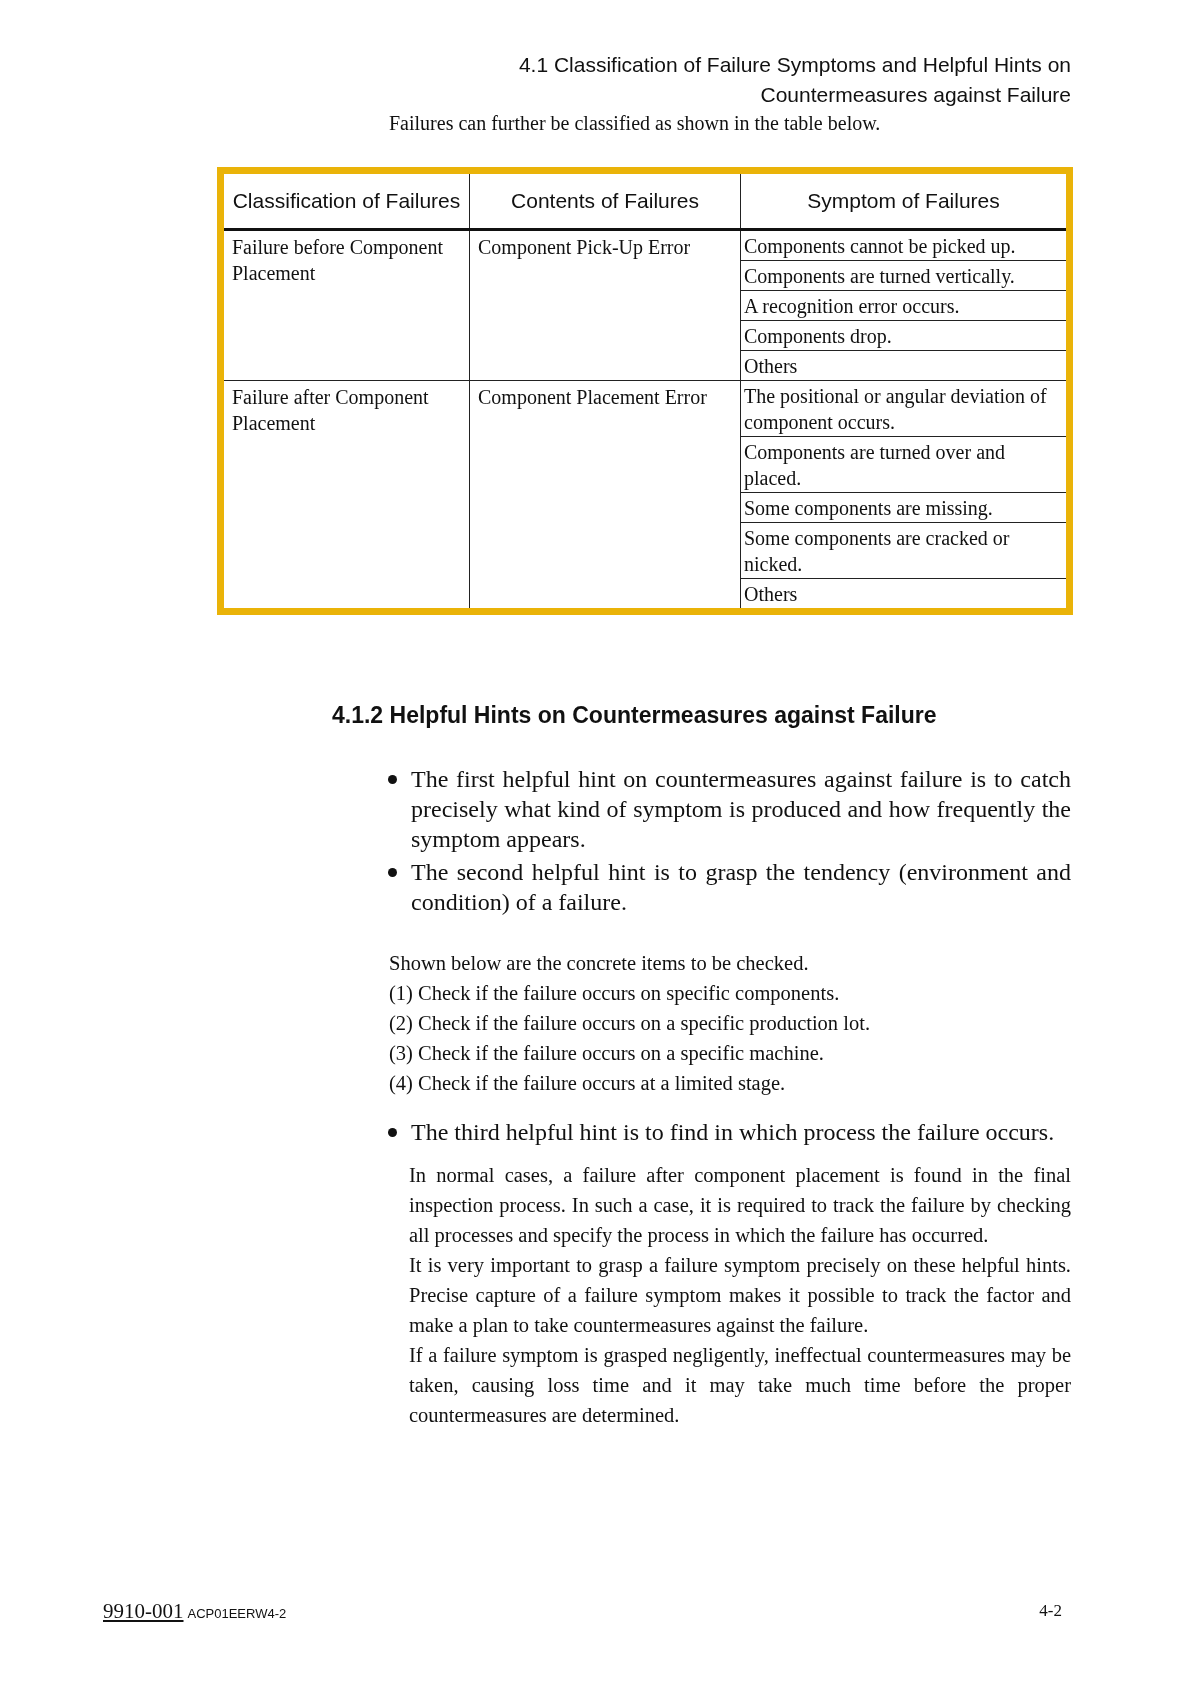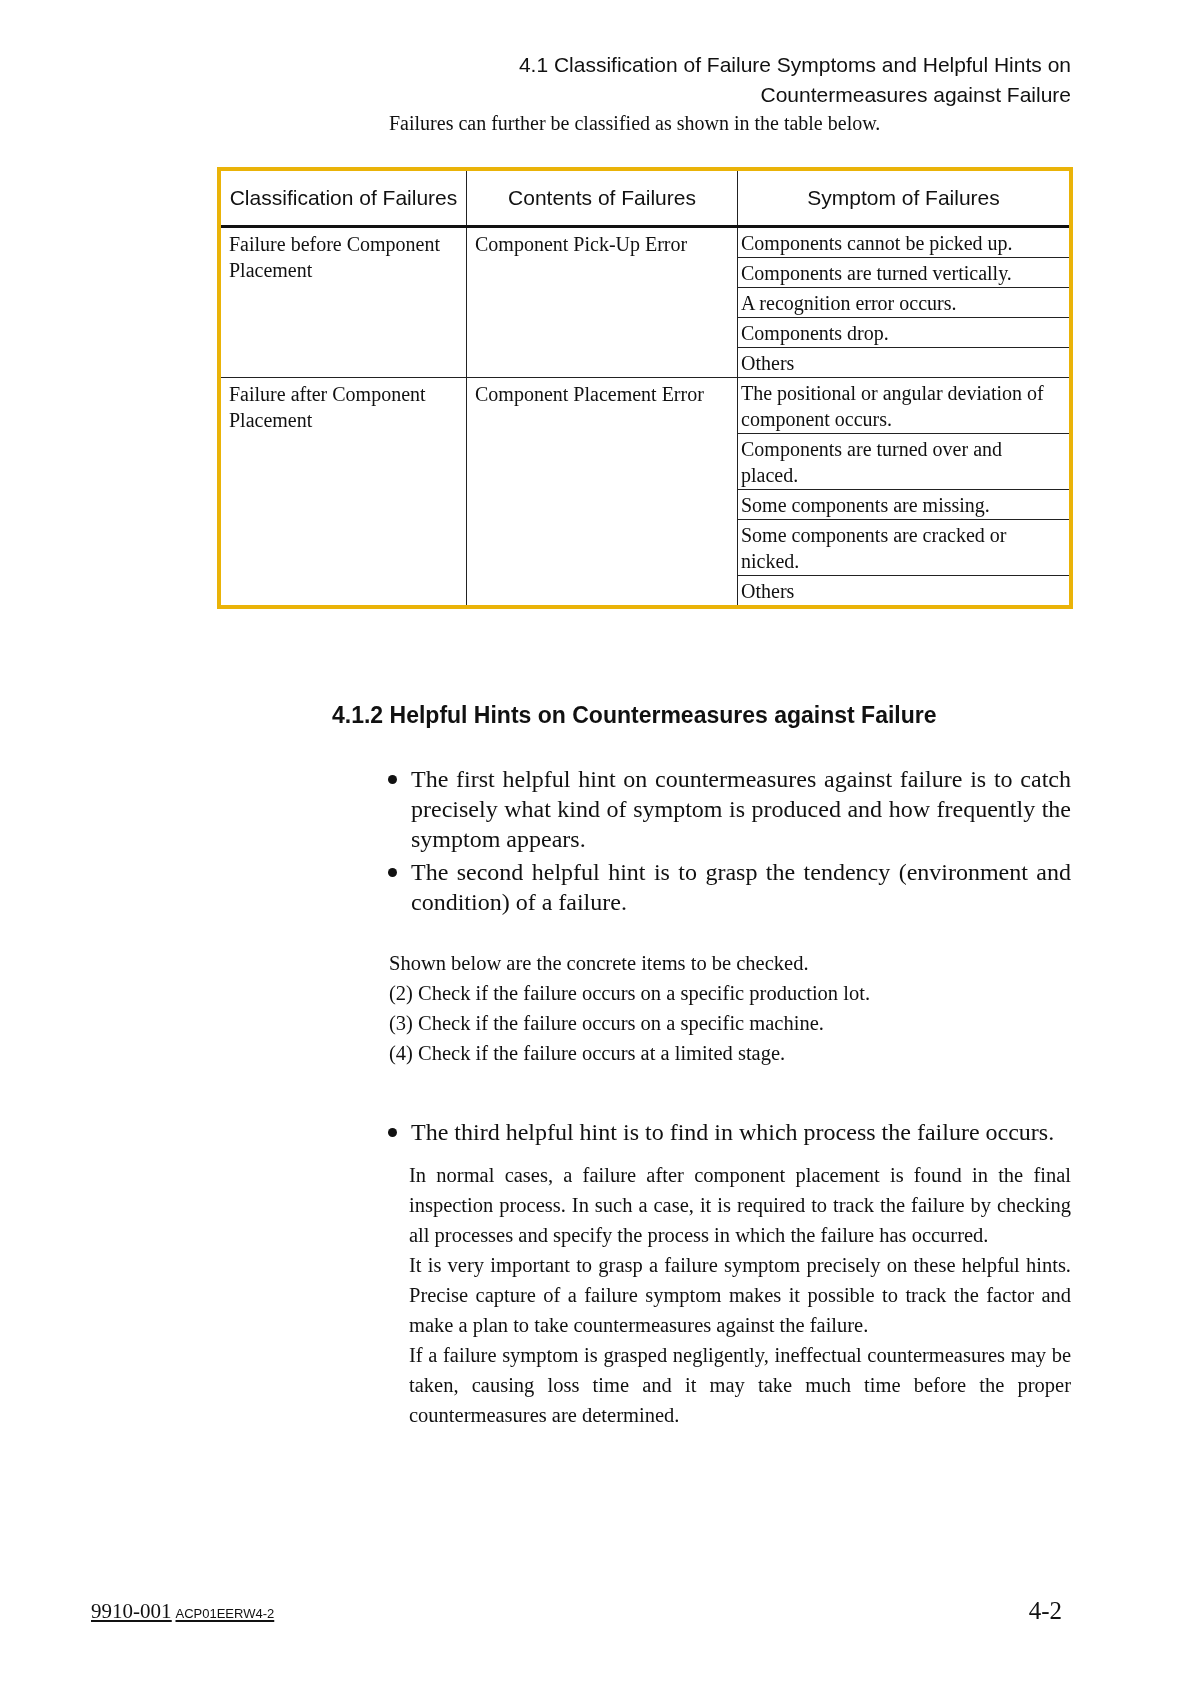--- a/index.html
+++ b/index.html
@@ -8,21 +8,21 @@
   .sans { font-family: "Liberation Sans", "DejaVu Sans", sans-serif; }
 
   .running-header {
     position: absolute; right: 116px; top: 50px; width: 700px;
     text-align: right; font-size: 21px; line-height: 30px;
   }
   .intro { position: absolute; left: 389px; top: 110px; font-size: 20px; line-height: 26px; }
 
   table.fail {
     position: absolute; left: 217px; top: 167px; width: 856px;
-    border-collapse: collapse; border: 4px solid #eab308;
+    border-collapse: collapse; border: 7px solid #eab308;
     font-size: 20px; line-height: 26px;
   }
   table.fail th {
     font-weight: normal; font-size: 21px; line-height: 26px;
     text-align: center; height: 54px; padding: 0 4px;
     border: 1.5px solid #222; border-bottom: 3px solid #111;
   }
   table.fail td {
     border: 1.5px solid #222; vertical-align: top; padding: 3px 20px 2px 8px;
   }
@@ -41,24 +41,24 @@
     position: absolute; left: 2px; top: 11px; width: 9px; height: 9px;
     border-radius: 50%; background: #111;
   }
 
   .checks { position: absolute; left: 389px; top: 948px; font-size: 20.5px; line-height: 30px; }
   .checks div { white-space: nowrap; }
 
   .para { position: absolute; left: 409px; top: 1160px; width: 662px; font-size: 20.5px; line-height: 30px; }
   .para p { margin: 0; text-align: justify; }
 
-  .footer-left { position: absolute; left: 91px; top: 1598px; font-size: 21px; line-height: 26px; white-space: nowrap; text-decoration: underline; }
+  .footer-left { position: absolute; left: 103px; top: 1598px; font-size: 21px; line-height: 26px; white-space: nowrap; }
   .footer-left .doc-no { text-decoration: underline; }
   .footer-left .code { font-size: 13px; margin-left: 4px; }
-  .footer-right { position: absolute; right: 125px; top: 1598px; font-size: 25px; line-height: 26px; }
+  .footer-right { position: absolute; right: 125px; top: 1598px; font-size: 17px; line-height: 26px; }
 </style>
 </head>
 <body>
 
 <div class="running-header sans">
   <div>4.1 Classification of Failure Symptoms and Helpful Hints on</div>
   <div>Countermeasures against Failure</div>
 </div>
 
 <div class="intro serif">Failures can further be classified as shown in the table below.</div>
@@ -118,20 +118,21 @@
     <span>The first helpful hint on countermeasures against failure is to catch precisely what kind of symptom is produced and how frequently the symptom appears.</span>
   </div>
   <div class="bullet">
     <span class="dot"></span>
     <span>The second helpful hint is to grasp the tendency (environment and condition) of a failure.</span>
   </div>
 </div>
 
 <div class="checks serif">
   <div>Shown below are the concrete items to be checked.</div>
+  <div>(1) Check if the failure occurs on specific components.</div>
   <div>(2) Check if the failure occurs on a specific production lot.</div>
   <div>(3) Check if the failure occurs on a specific machine.</div>
   <div>(4) Check if the failure occurs at a limited stage.</div>
 </div>
 
 <div class="bullets serif" style="top: 1117px;">
   <div class="bullet">
     <span class="dot"></span>
     <span>The third helpful hint is to find in which process the failure occurs.</span>
   </div>

